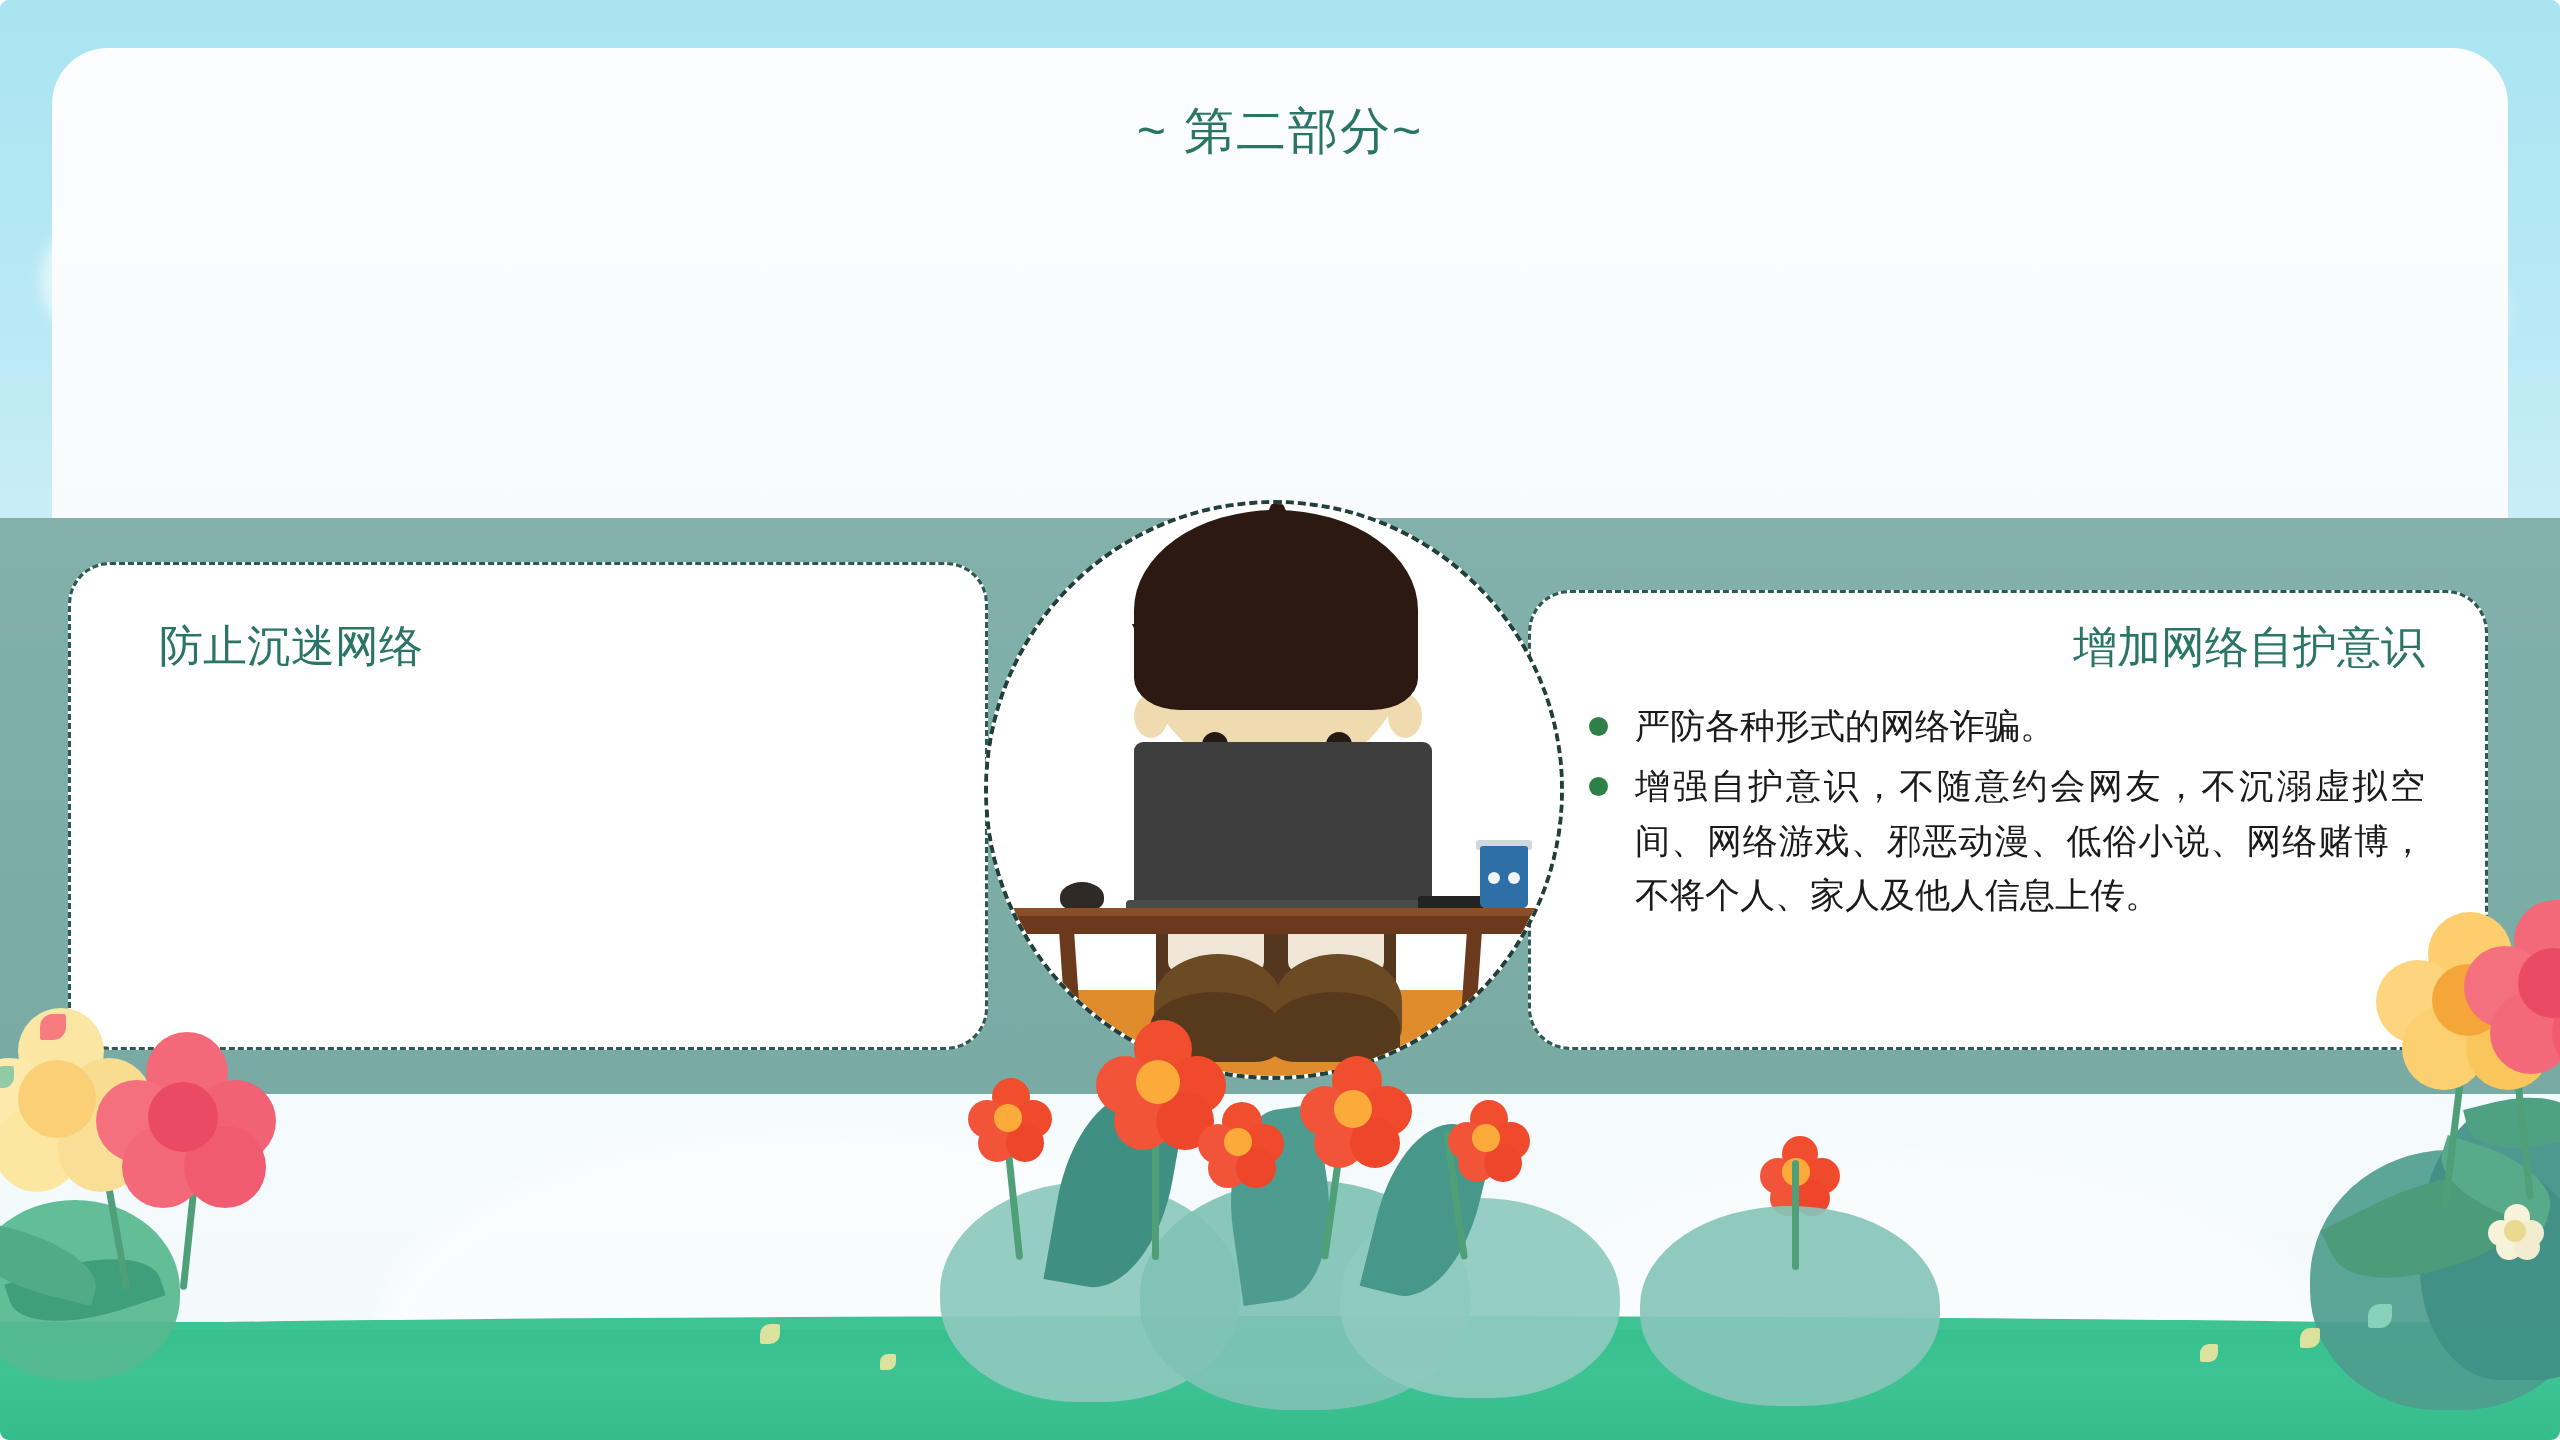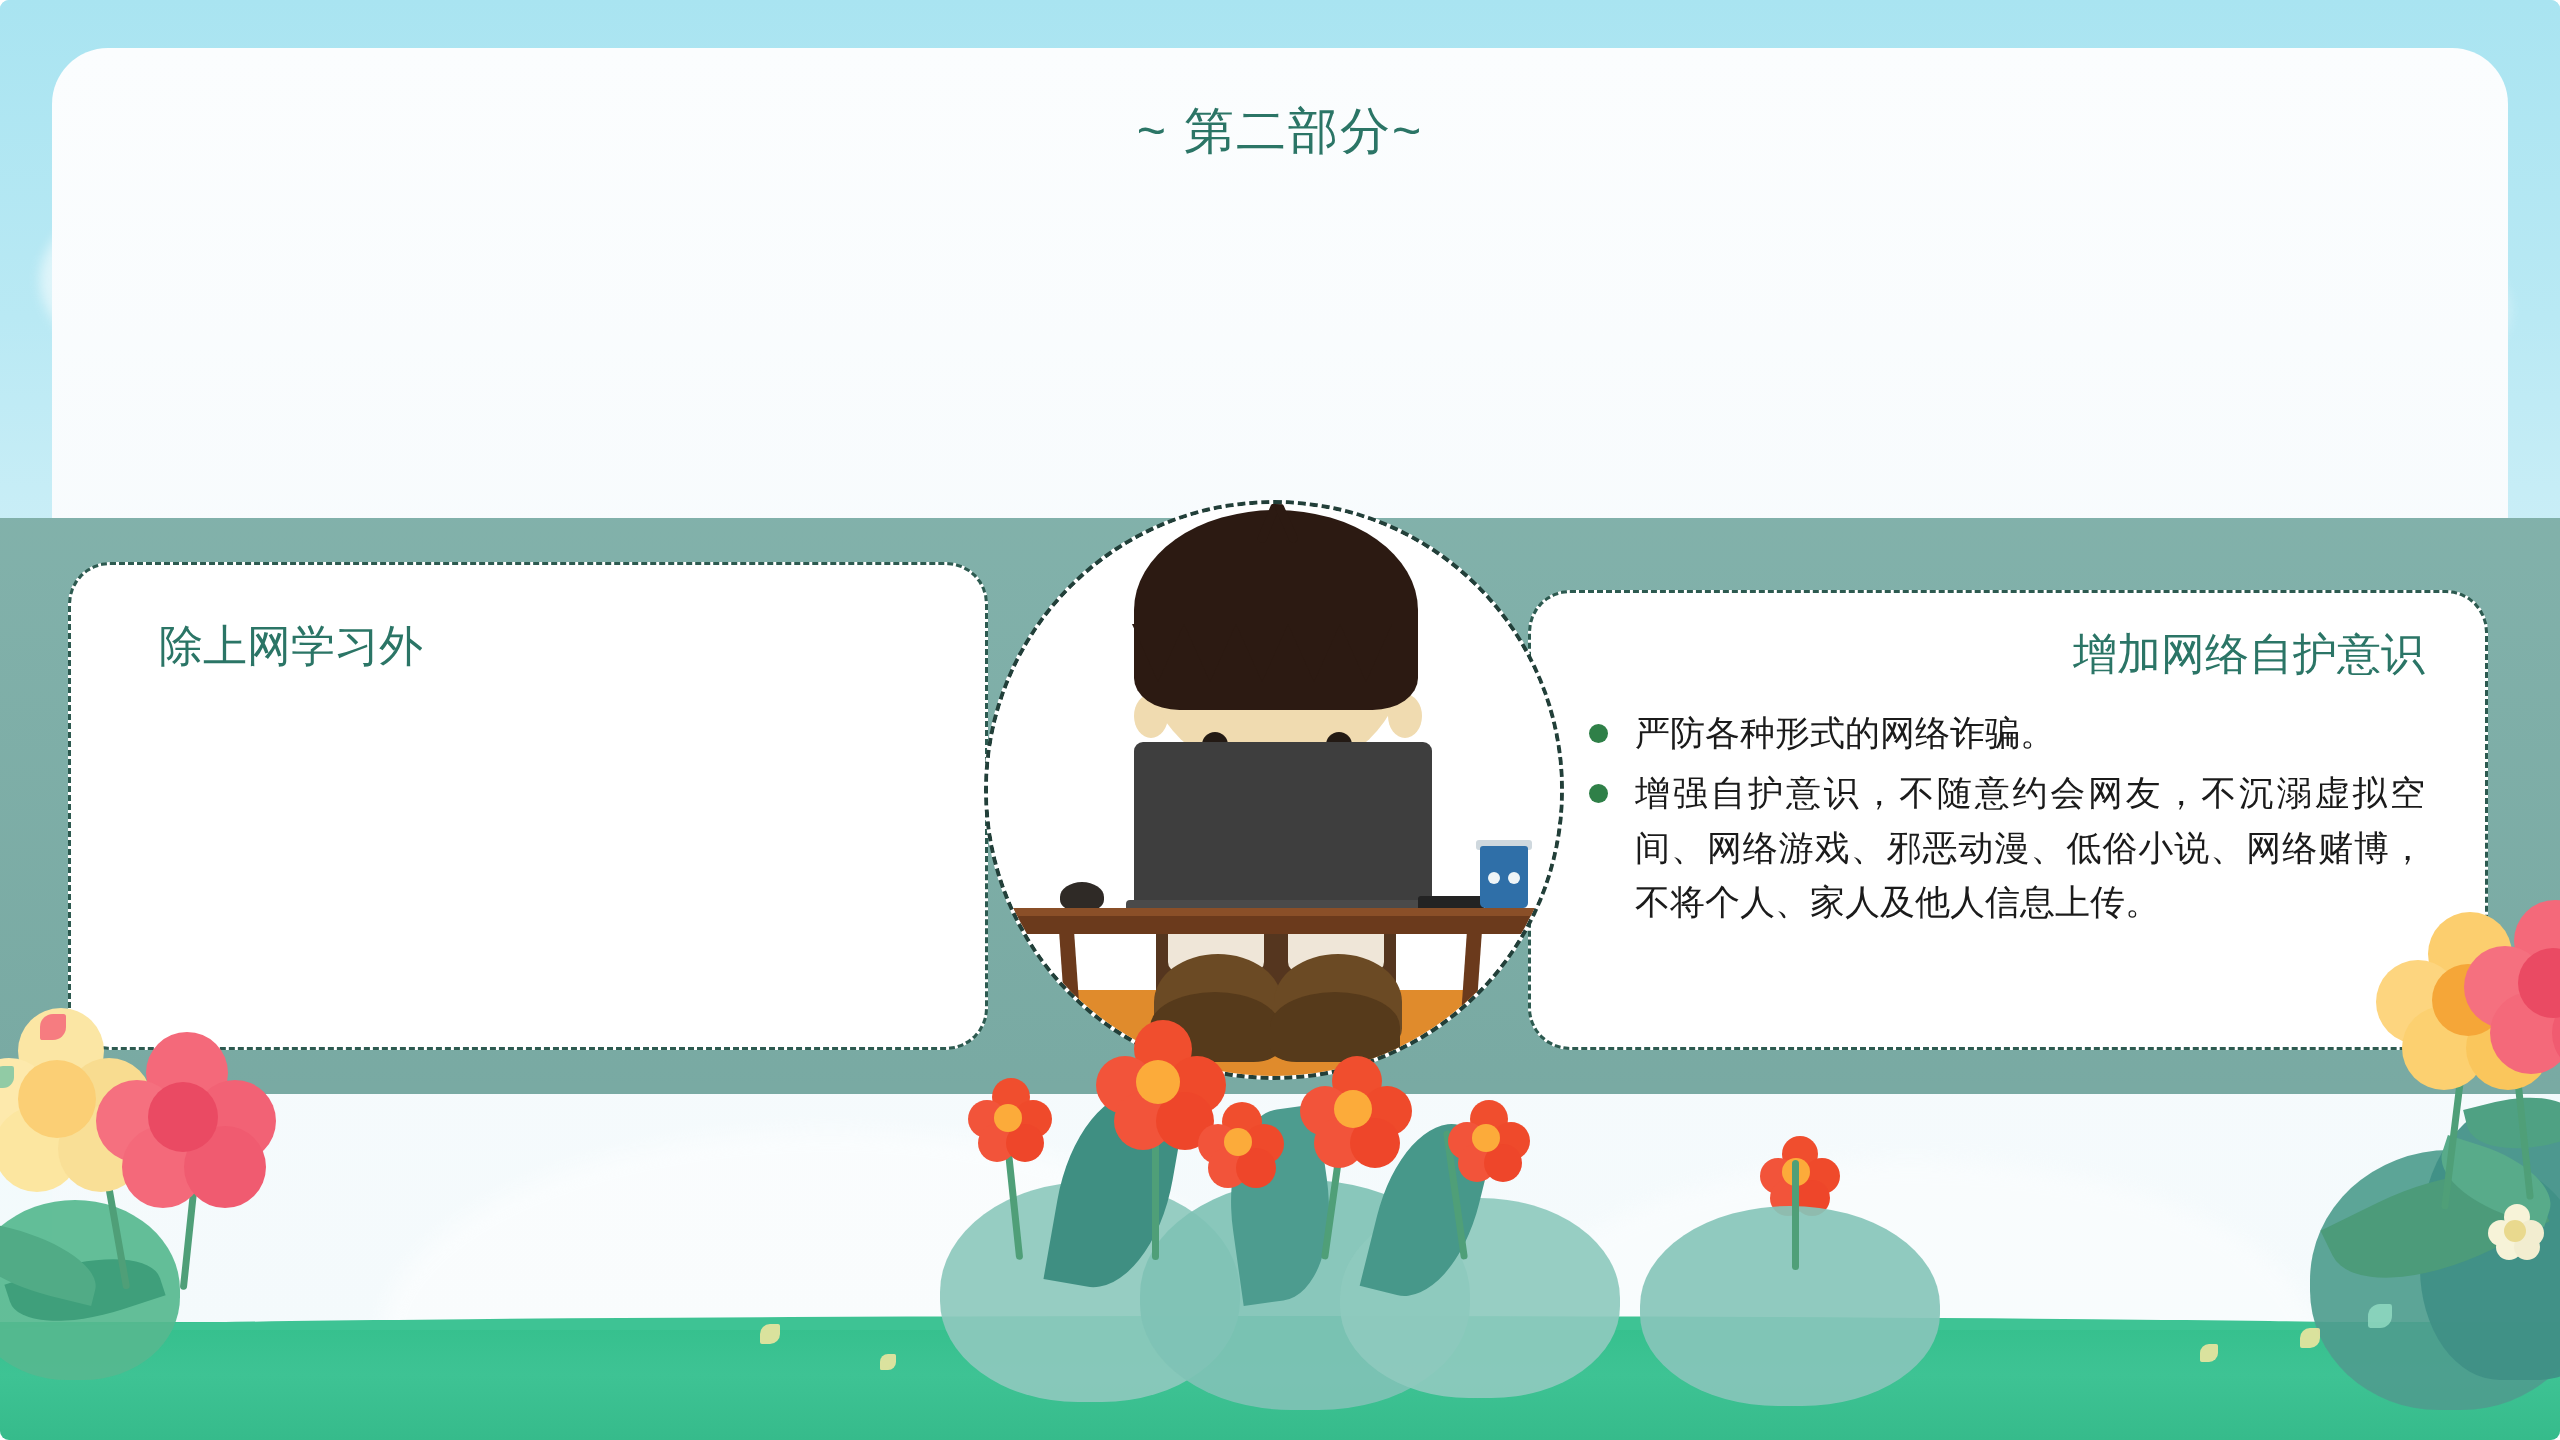--- a/index.html
+++ b/index.html
@@ -101,21 +101,21 @@
   .card.left  { left: 68px;  top: 562px; width: 920px;  height: 488px; }
   .card.right { left: 1528px;top: 590px; width: 960px;  height: 460px; }
 
   .card-title {
     color: #2b7566;
     font-size: 44px;
     font-weight: 500;
     margin: 0;
   }
   .card.left .card-title  { margin: 52px 0 0 88px; }
-  .card.right .card-title { margin: 32px 60px 0 0; text-align: right; }
+  .card.right .card-title { margin: 25px 60px 0 0; text-align: right; }
 
   .bullets {
     list-style: none;
     margin: 0;
     padding: 0;
   }
   .card.left  .bullets { margin: 58px 66px 0 72px; }
   .card.right .bullets { margin: 22px 60px 0 50px; }
 
   .bullets li {
@@ -357,21 +357,21 @@
 
   <div class="teal-band">
     <div class="tint"></div>
   </div>
 
   <div class="grass"></div>
 
   <div class="section-tag">~ 第二部分~</div>
 
   <div class="card left">
-    <div class="card-title">除上网学习外</div>
+    <div class="card-title">防止沉迷网络</div>
   </div>
 
   <div class="card right">
     <div class="card-title">增加网络自护意识</div>
     <ul class="bullets">
       <li>
         <span class="dot"></span>
         <span>严防各种形式的网络诈骗。</span>
       </li>
       <li>

